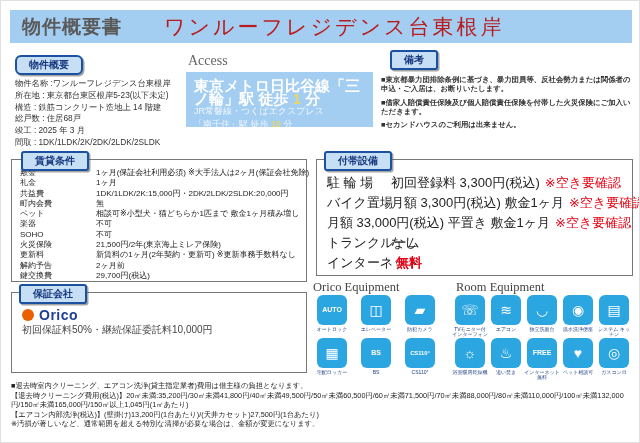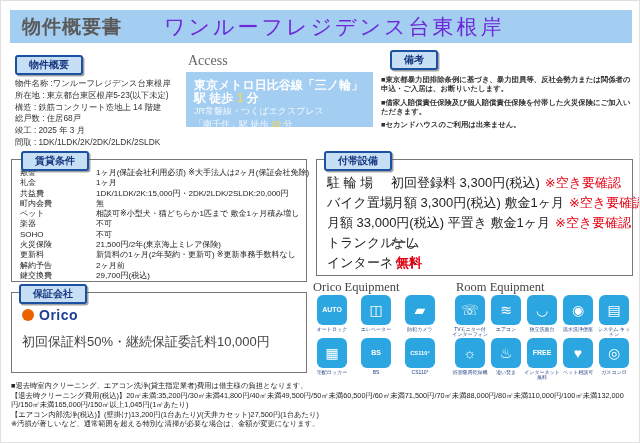--- a/index.html
+++ b/index.html
@@ -4,52 +4,52 @@
 <style>
   html,body{margin:0;padding:0;background:#f5f5f5;}
   .page{position:relative;width:640px;height:443px;background:#ffffff;
         font-family:"Liberation Sans","DejaVu Sans",sans-serif;overflow:hidden;
         border:1px solid #e0e0e0;box-sizing:border-box;}
   
   .header{position:absolute;left:9px;top:9px;width:622px;height:33px;background:#A3CDF1;
           display:flex;align-items:center;}
   .doc-title{font-family:"Liberation Serif","DejaVu Serif",serif;font-weight:bold;
              font-size:19px;color:#5a5a5a;margin-left:12px;letter-spacing:1px;}
-  .prop-title{font-family:"Liberation Serif","DejaVu Serif",serif;font-size:21px;color:#6d28d9;
+  .prop-title{font-family:"Liberation Serif","DejaVu Serif",serif;font-size:21px;color:#b91c1c;
               margin-left:42px;letter-spacing:3px;}
   
   .sec-label{position:absolute;background:#C7DFF5;border:2px solid #1C50A1;border-radius:3px;
              color:#17387F;font-weight:bold;font-size:10px;padding:1px 12px;z-index:5;
              box-shadow:1.5px 1.5px 0 rgba(90,90,90,.55);white-space:nowrap;}
   
   .overview-lines{position:absolute;left:14px;top:77px;width:178px;font-size:8.3px;
                   line-height:11.8px;color:#333;}
   
   .access-title{position:absolute;left:187px;top:52px;font-family:"Liberation Serif","DejaVu Serif",serif;
                 font-size:14px;color:#666;}
   .access-box{position:absolute;left:185px;top:71px;width:187px;height:55px;background:#A3CDF1;
               box-sizing:border-box;padding:7px 8px;color:#fff;font-size:9px;line-height:13px;}
-  .access-box .l1{font-weight:bold;font-size:12px;}
+  .access-box .l1{font-weight:bold;font-size:15px;}
   .access-box .dim{color:rgba(255,255,255,.85);}
   .hl{color:#E8D56B;font-weight:bold;}
   
   .remarks{position:absolute;left:380px;top:74px;width:255px;font-size:7.4px;line-height:9px;color:#333;}
   .remarks div{margin-bottom:4.5px;font-weight:bold;}
   
   .box{position:absolute;border:1px solid #777;background:#fff;box-sizing:border-box;}
   .lease-box{left:10px;top:158px;width:296px;height:123px;padding:8px 6px 0 8px;}
   .lease-row{display:flex;font-size:8px;line-height:10.3px;color:#222;gap:24px;}
   .lease-label{width:52px;flex:none;}
   .lease-value{flex:1;white-space:nowrap;}
   .guar-box{left:10px;top:291px;width:296px;height:81px;padding:14px 8px 0 10px;}
   .orico-row{display:flex;align-items:center;}
   .orico-dot{width:12px;height:12px;border-radius:50%;background:#EB6100;margin-right:5px;flex:none;}
   .orico-text{color:#1F3F94;font-weight:bold;font-size:14px;margin-right:6px;letter-spacing:.5px;}
   .orico-name{color:#111;font-weight:bold;font-size:10px;}
-  .guar-fee{margin-top:10px;font-size:13px;color:#444;}
+  .guar-fee{margin-top:0;font-size:10px;color:#444;}
   .fac-box{left:315px;top:158px;width:317px;height:117px;padding:13px 8px 0 10px;}
   .fac-row{display:flex;font-size:13px;line-height:20px;color:#222;white-space:nowrap;}
   .fac-name{width:64px;flex:none;}
   .fac-detail{margin-right:5px;}
   .fac-note{color:#E60012;}
   .fac-row:last-child .fac-note{font-weight:bold;}
   
   .equip-title{position:absolute;font-family:"Liberation Serif","DejaVu Serif",serif;
                font-size:12.5px;color:#444;}
   .pub-title{left:312px;top:279px;}
@@ -71,21 +71,21 @@
 </head>
 <body>
 
 <div class="page">
 
   <div class="header">
     <span class="doc-title">物件概要書</span>
     <span class="prop-title">ワンルーフレジデンス台東根岸</span>
   </div>
 
-  <div class="sec-label" style="left:14px;top:54px;">物件概要</div>
+  <div class="sec-label" style="left:14px;top:54px;border-radius:6px;">物件概要</div>
   <div class="overview-lines">
     <div>物件名称 :ワンルーフレジデンス台東根岸</div>
     <div>所在地 : 東京都台東区根岸5-23(以下未定)</div>
     <div>構造 : 鉄筋コンクリート造地上 14 階建</div>
     <div>総戸数 : 住居68戸</div>
     <div>竣工 : 2025 年 3 月</div>
     <div>間取 : 1DK/1LDK/2K/2DK/2LDK/2SLDK</div>
   </div>
 
   <div class="access-title">Access</div>

